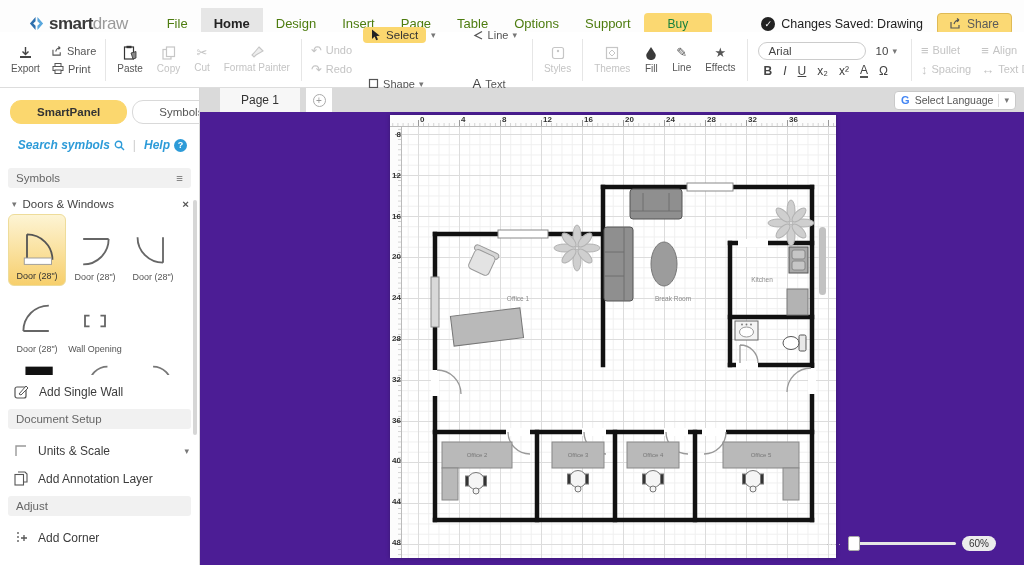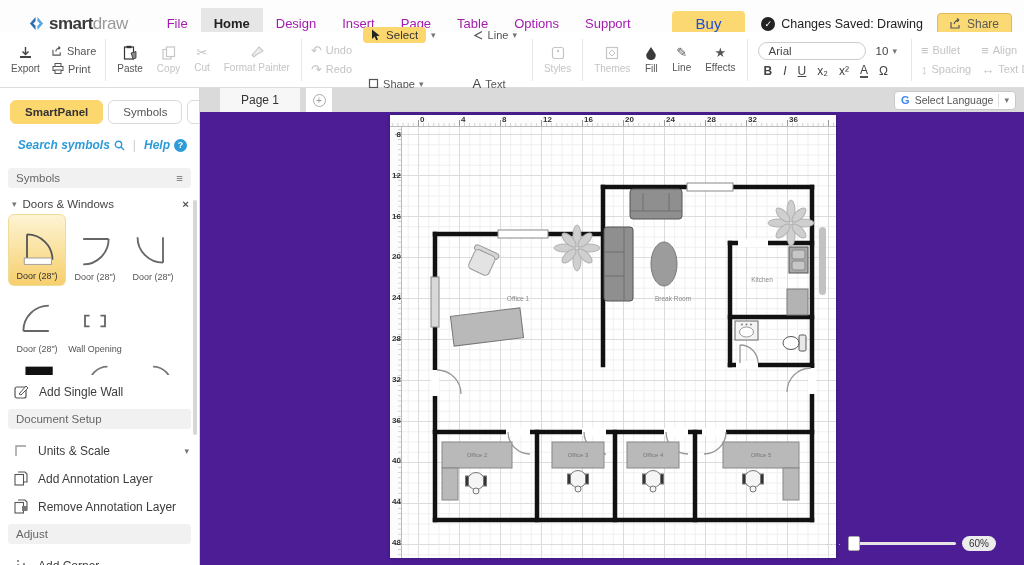--- a/index.html
+++ b/index.html
@@ -7,24 +7,24 @@
   body { font-family:"Liberation Sans", sans-serif; background:#fff; color:#333; }
   .app { position:relative; width:1024px; height:565px; background:#fff; }
 
   
   .menubar { position:absolute; left:0; top:0; width:1024px; height:48px; background:#fdfdfd;
              border-bottom:1px solid #e3e3e3; display:flex; align-items:center; }
   .logo { display:flex; align-items:center; gap:4px; padding:0 26px 0 28px; }
   .logo-smart { font-weight:bold; font-size:17px; color:#3a3a3a; letter-spacing:-0.5px; }
   .logo-draw  { font-size:17px; color:#9a9a9a; letter-spacing:-0.5px; }
   .menus { display:flex; align-items:center; height:32px; }
-  .menu-item { padding:0 13px; font-size:13px; color:#a21caf; height:32px; line-height:32px; cursor:default; }
+  .menu-item { padding:0 13px; font-size:13px; color:#4d7c0f; height:32px; line-height:32px; cursor:default; }
   .menu-item.active { background:#e6e6e6; font-weight:bold; color:#222; }
-  .buy-btn { margin-left:28px; background:#fbd871; border:none; border-radius:4px;
-             padding:4px 24px; font-size:15px; color:#1d4ed8; }
+  .buy-btn { margin-left:0; background:#fbd871; border:none; border-radius:4px;
+             padding:4px 24px; font-size:12px; color:#15803d; }
   .mb-right { margin-left:auto; display:flex; align-items:center; gap:14px; padding-right:12px; }
   .saved { display:flex; align-items:center; gap:6px; font-size:12.5px; color:#222; }
   .check-ic { width:14px; height:14px; background:#222; color:#fff; border-radius:50%;
               font-size:9px; line-height:14px; text-align:center; display:inline-block; }
   .share-top { display:flex; align-items:center; gap:5px; background:#fbd974; border:1px solid #dfba55;
                border-radius:4px; padding:3px 12px; font-size:12px; color:#5a5a5a; }
 
   
   .toolbar { position:absolute; left:0; top:32px; width:1024px; height:56px; background:#fff;
              border-bottom:1px solid #ddd; display:flex; align-items:center; padding:0 4px; }
@@ -50,21 +50,21 @@
   .fmt.b { font-weight:bold; }
   .fmt.i { font-style:italic; }
   .fmt.u { text-decoration:underline; }
   .fmt.a { border-bottom:2px solid #555; line-height:12px; }
   .fmt.disabled { color:#404040; }
 
   
   .panel { position:absolute; left:0; top:88px; width:200px; height:477px; background:#fff;
            border-right:1px solid #d7d7d7; overflow:hidden; }
   .ptabs { display:flex; align-items:center; gap:5px; padding:12px 8px 0 10px; }
-  .ptab { border:1px solid #d9d9d9; border-radius:6px; background:#fff; padding:5px 14px;
+  .ptab { border:1px solid #d9d9d9; border-radius:11px; background:#fff; padding:5px 26px;
           font-size:11.5px; color:#555; }
   .ptab.active { background:#fbd76e; border-color:#fbd76e; color:#333; font-weight:bold; }
   .searchrow { display:flex; align-items:center; justify-content:flex-end; gap:8px;
                padding:14px 12px 10px 0; font-size:12px; }
   .bluelink { color:#2d9bd8; font-style:italic; font-weight:bold; display:flex; align-items:center; gap:4px; }
   .vdiv { color:#ccc; }
   .help-ic { width:13px; height:13px; border-radius:50%; background:#2d9bd8; color:#fff;
              font-size:9px; line-height:13px; text-align:center; font-style:normal; font-weight:bold; }
   .phdr { margin:6px 8px; background:#f1f1f1; border-radius:3px; padding:4px 8px; font-size:11.5px;
           color:#666; display:flex; align-items:center; justify-content:space-between; }
@@ -418,28 +418,20 @@
         </svg>
       <span>Units &amp; Scale</span>
       <span class="ddn">▾</span>
     </div>
     <div class="prow">
       <svg width="14" height="15" viewBox="0 0 14 15">
           <rect x="1" y="3.5" width="8.5" height="10.5" fill="#fff" stroke="#555" stroke-width="1.1"></rect>
           <path d="M4,1 H11 L13,3 V11 H9.5" fill="none" stroke="#555" stroke-width="1.1"></path>
         </svg>
       <span>Add Annotation Layer</span>
-    </div>
-    <div class="prow">
-      <svg width="14" height="15" viewBox="0 0 14 15">
-          <rect x="1" y="3.5" width="8.5" height="10.5" fill="#fff" stroke="#555" stroke-width="1.1"></rect>
-          <path d="M4,1 H11 L13,3 V11 H9.5" fill="none" stroke="#555" stroke-width="1.1"></path>
-          <rect x="8" y="7" width="5" height="5" fill="#777"></rect>
-        </svg>
-      <span>Remove Annotation Layer</span>
     </div>
     <div class="phdr">
       <span>Adjust</span>
     </div>
     <div class="prow">
       <svg width="14" height="14" viewBox="0 0 14 14">
           <path d="M4,1 V13" stroke="#555" stroke-width="1.3" stroke-dasharray="2,2"></path>
           <path d="M7,7 H13 M10,4 V10" stroke="#555" stroke-width="1.3"></path>
         </svg>
       <span>Add Corner</span>

